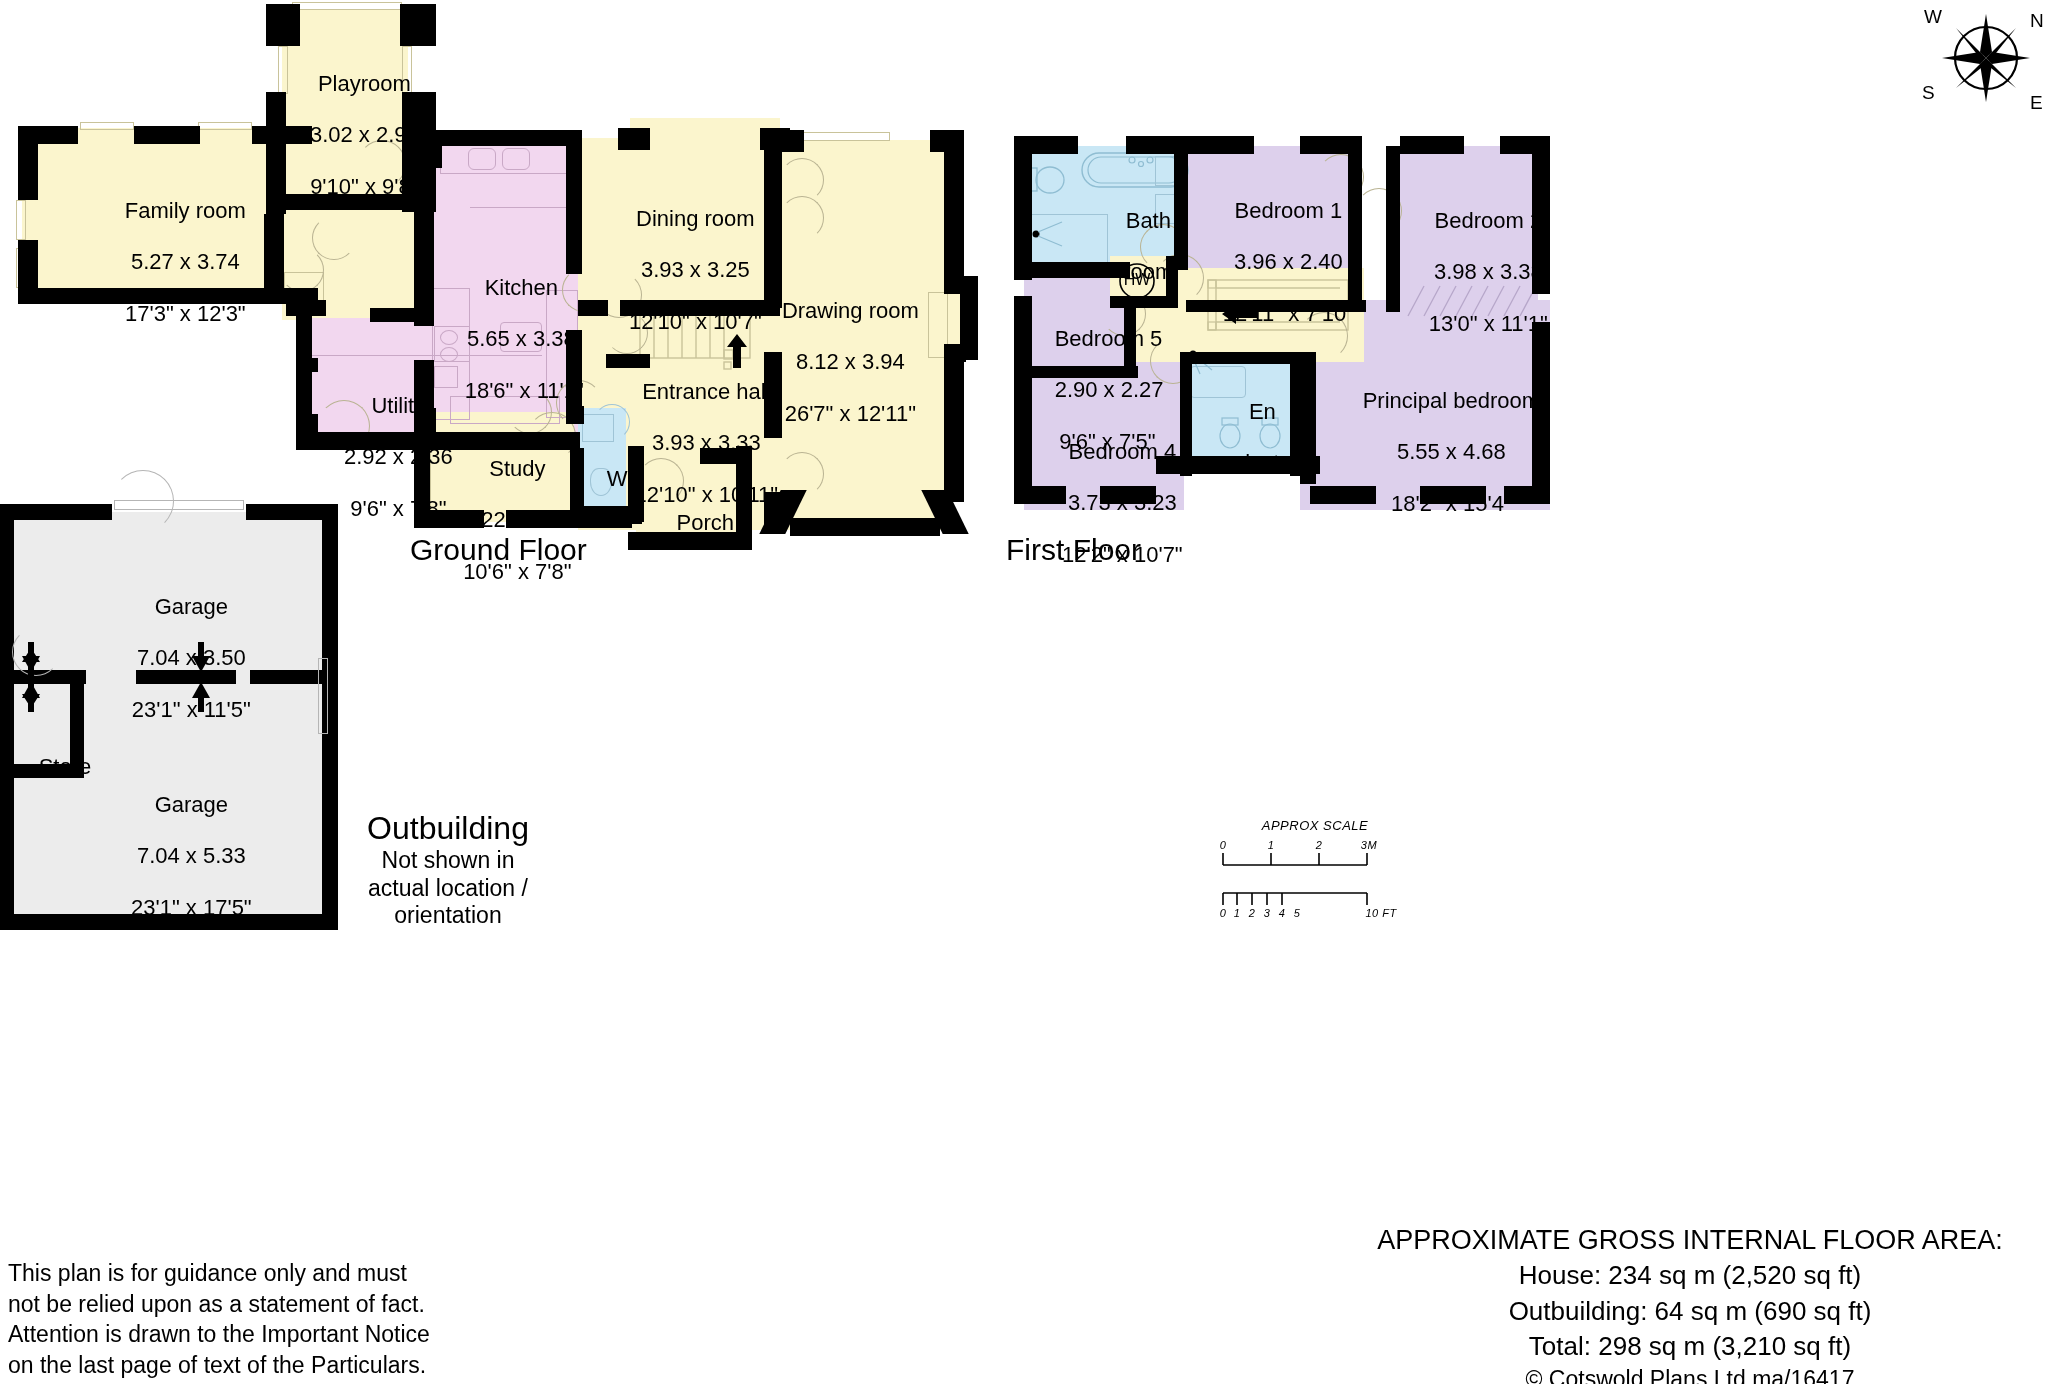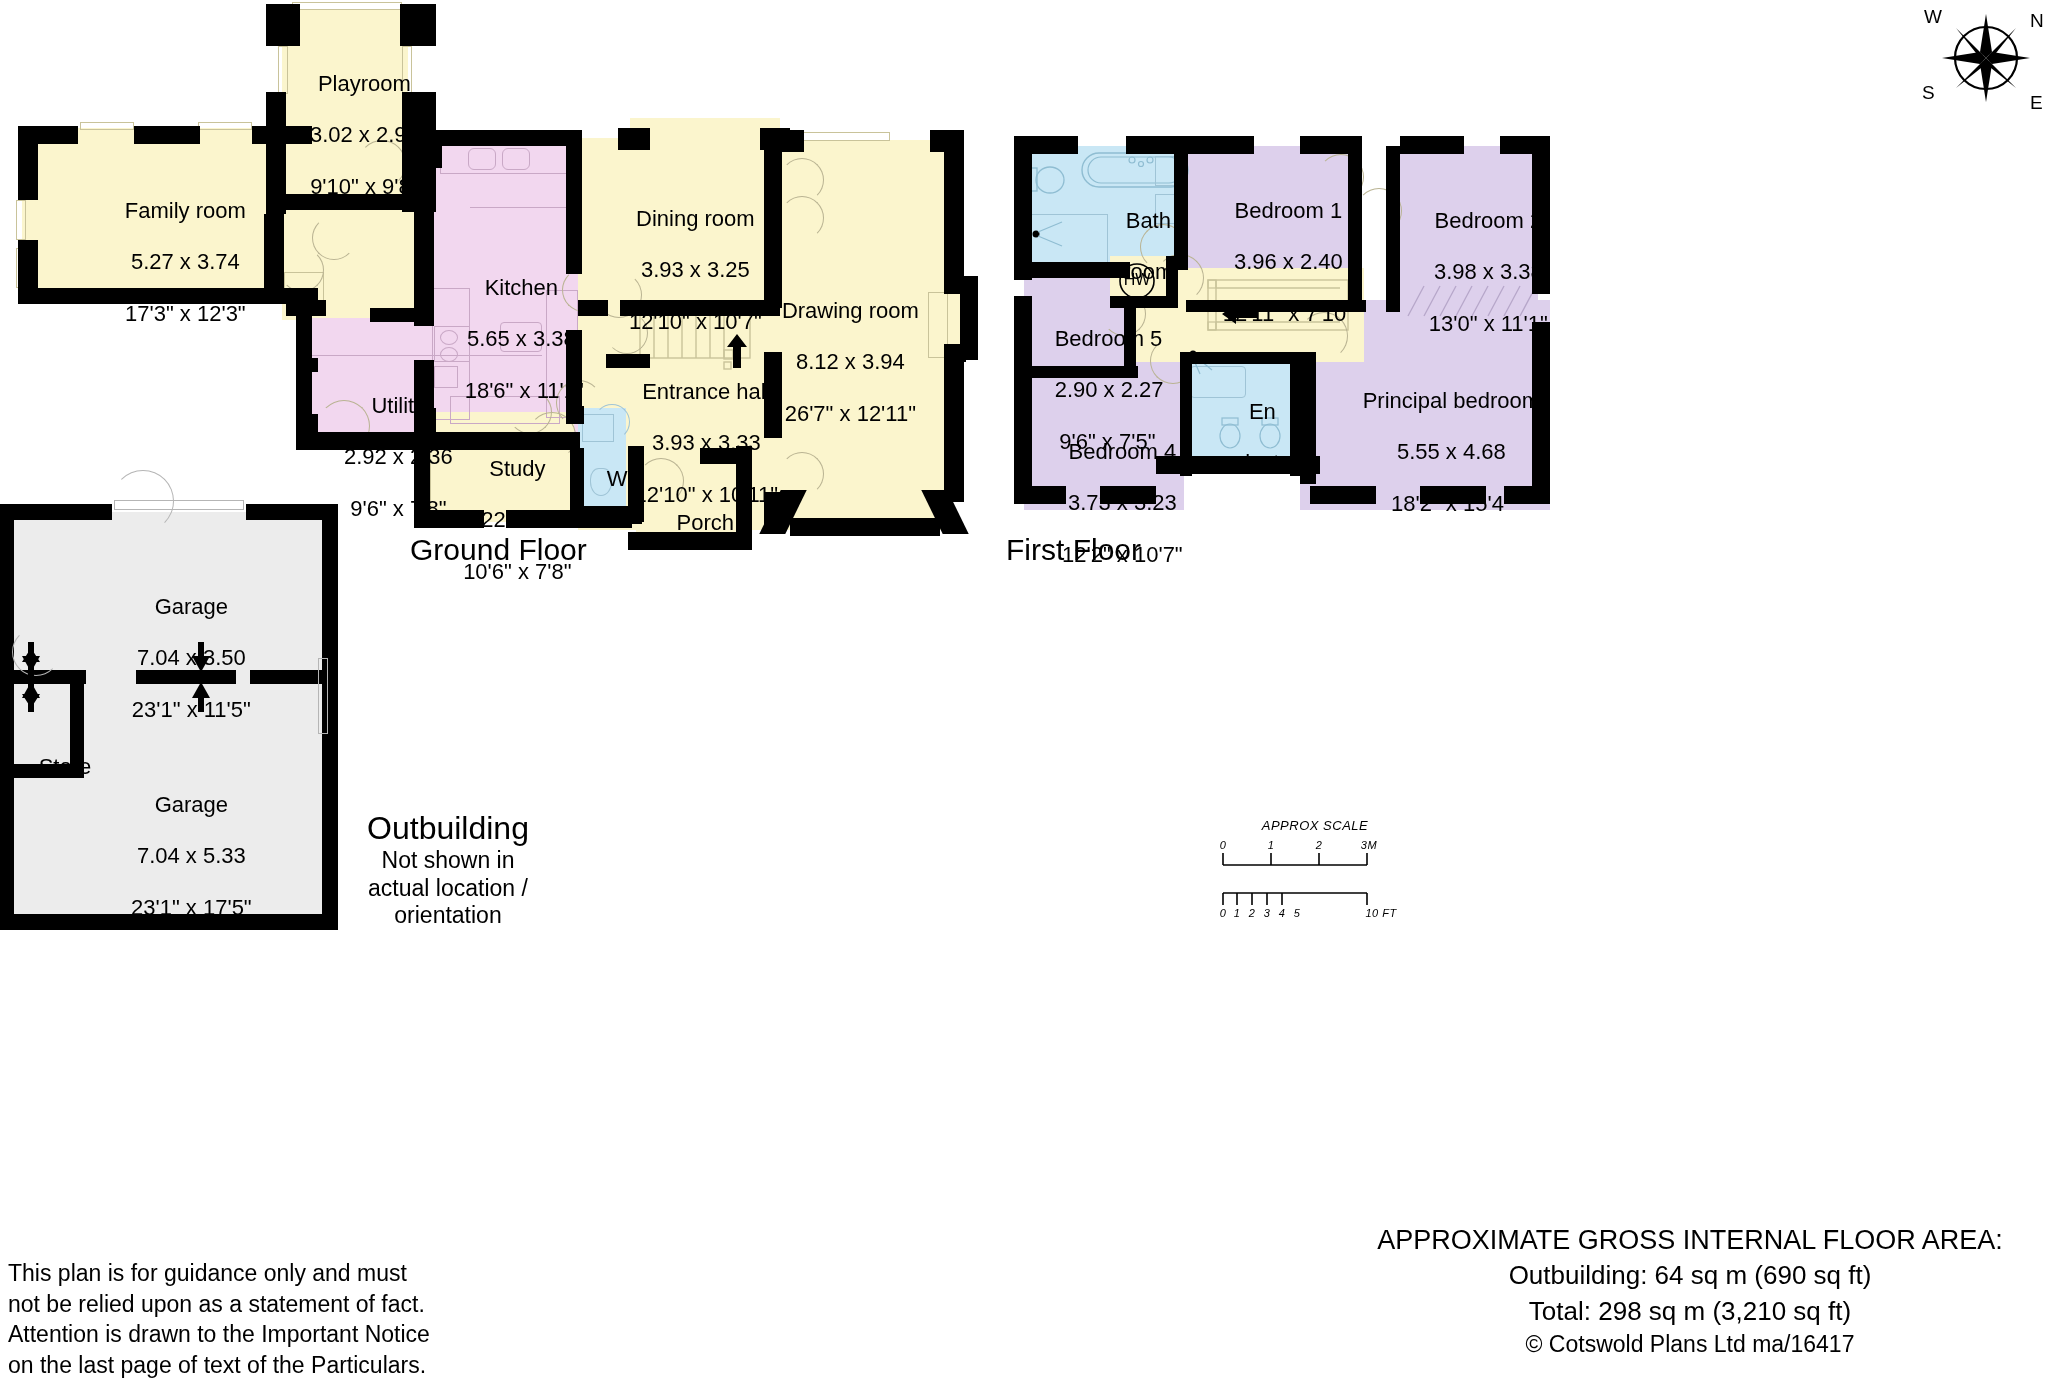--- a/index.html
+++ b/index.html
@@ -555,18 +555,19 @@
   </div>
 
   <div class="foot" style="left:8px;top:1258px;width:470px;white-space:pre-line;">This plan is for guidance only and must
 not be relied upon as a statement of fact.
 Attention is drawn to the Important Notice
 on the last page of text of the Particulars.</div>
 
 
   <div class="area" style="left:1340px;top:1222px;width:700px;">
     <div class="hdr">APPROXIMATE GROSS INTERNAL FLOOR AREA:</div>
+    <div>House: 234 sq m (2,520 sq ft)</div>
     <div>Outbuilding: 64 sq m (690 sq ft)</div>
     <div>Total: 298 sq m (3,210 sq ft)</div>
     <div style="font-size:23px;">© Cotswold Plans Ltd ma/16417</div>
   </div>
 
 </div>
 
 </body></html>

